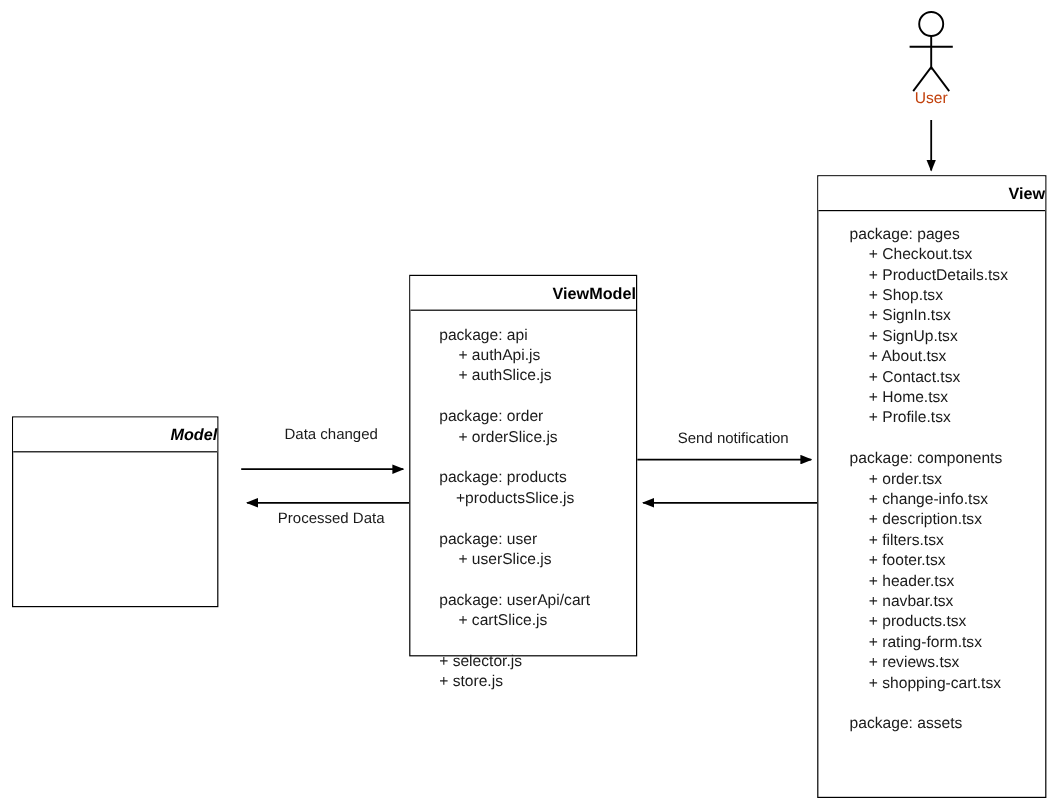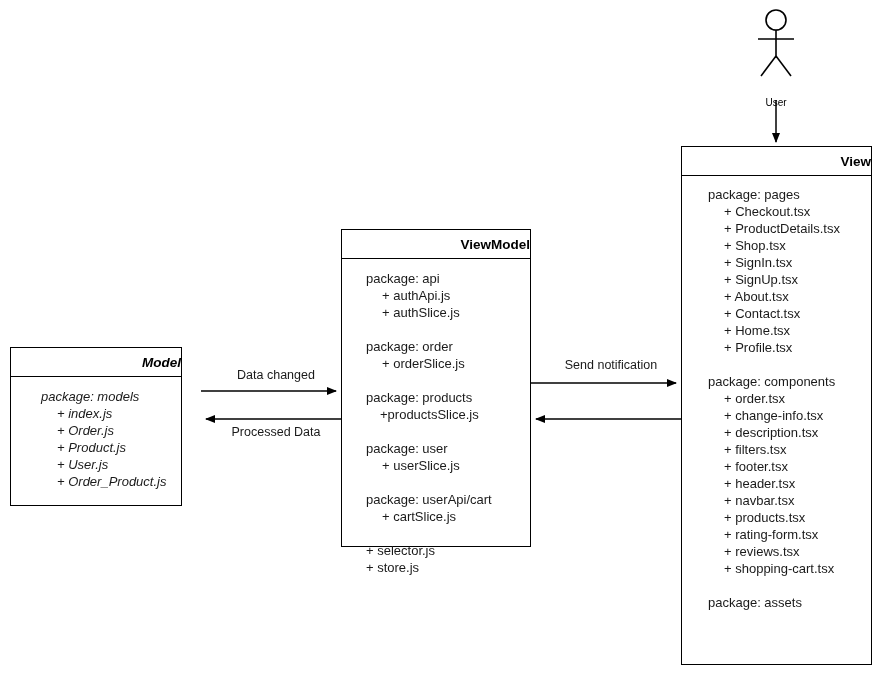--- a/index.html
+++ b/index.html
@@ -78,35 +78,34 @@
     top: 6px;
     width: 72px;
     height: 96px;
   }
   .actor-label {
     position: absolute;
     left: 735px;
     top: 74px;
     width: 82px;
     text-align: center;
-    font-size: 10px;
-    color: #000000;
-    margin-top: 23px;
+    font-size: 13px;
+    color: #c2410c;
   }
 
   
   .edge-label {
     position: absolute;
     font-size: 12.5px;
     line-height: 16px;
     color: #1a1a1a;
     text-align: center;
     white-space: pre-line;
   }
-  #lbl-data-changed    { left: 203px; top: 367px; width: 146px; }
+  #lbl-data-changed    { left: 203px; top: 354px; width: 146px; }
   #lbl-processed-data  { left: 203px; top: 424px; width: 146px; }
   #lbl-send-notif      { left: 534px; top: 357px; width: 154px; }
   #lbl-data-binding    { left: 534px; top: 425px; width: 154px; }
 
   svg.lines {
     position: absolute;
     left: 0; top: 0;
     width: 881px;
     height: 676px;
     pointer-events: none;
@@ -141,30 +140,20 @@
       <line x1="36" y1="24" x2="36" y2="52" stroke="#000000" stroke-width="1.6"></line>
       <line x1="18" y1="33" x2="54" y2="33" stroke="#000000" stroke-width="1.6"></line>
       <line x1="36" y1="50" x2="21" y2="70" stroke="#000000" stroke-width="1.6"></line>
       <line x1="36" y1="50" x2="51" y2="70" stroke="#000000" stroke-width="1.6"></line>
     </svg>
   </div>
   <div class="actor-label" data-bind="diagram.actor.label">User</div>
 
   <div class="uml-box" id="box-model">
     <div class="uml-title" data-bind="diagram.boxes.model.title">Model</div>
-    <div class="uml-body">
-      <div class="pkg-group">
-        <div class="pkg-head" data-bind="diagram.boxes.model.groups.0.head">package: models</div>
-        <div class="pkg-item" data-bind="diagram.boxes.model.groups.0.items.0">+ index.js</div>
-        <div class="pkg-item" data-bind="diagram.boxes.model.groups.0.items.1">+ Order.js</div>
-        <div class="pkg-item" data-bind="diagram.boxes.model.groups.0.items.2">+ Product.js</div>
-        <div class="pkg-item" data-bind="diagram.boxes.model.groups.0.items.3">+ User.js</div>
-        <div class="pkg-item" data-bind="diagram.boxes.model.groups.0.items.4">+ Order_Product.js</div>
-      </div>
-    </div>
   </div>
 
   <div class="uml-box" id="box-viewmodel">
     <div class="uml-title" data-bind="diagram.boxes.viewmodel.title">ViewModel</div>
     <div class="uml-body">
 
       <div class="pkg-group">
         <div class="pkg-head" data-bind="diagram.boxes.viewmodel.groups.0.head">package: api</div>
         <div class="pkg-item" data-bind="diagram.boxes.viewmodel.groups.0.items.0">+ authApi.js</div>
         <div class="pkg-item" data-bind="diagram.boxes.viewmodel.groups.0.items.1">+ authSlice.js</div>

